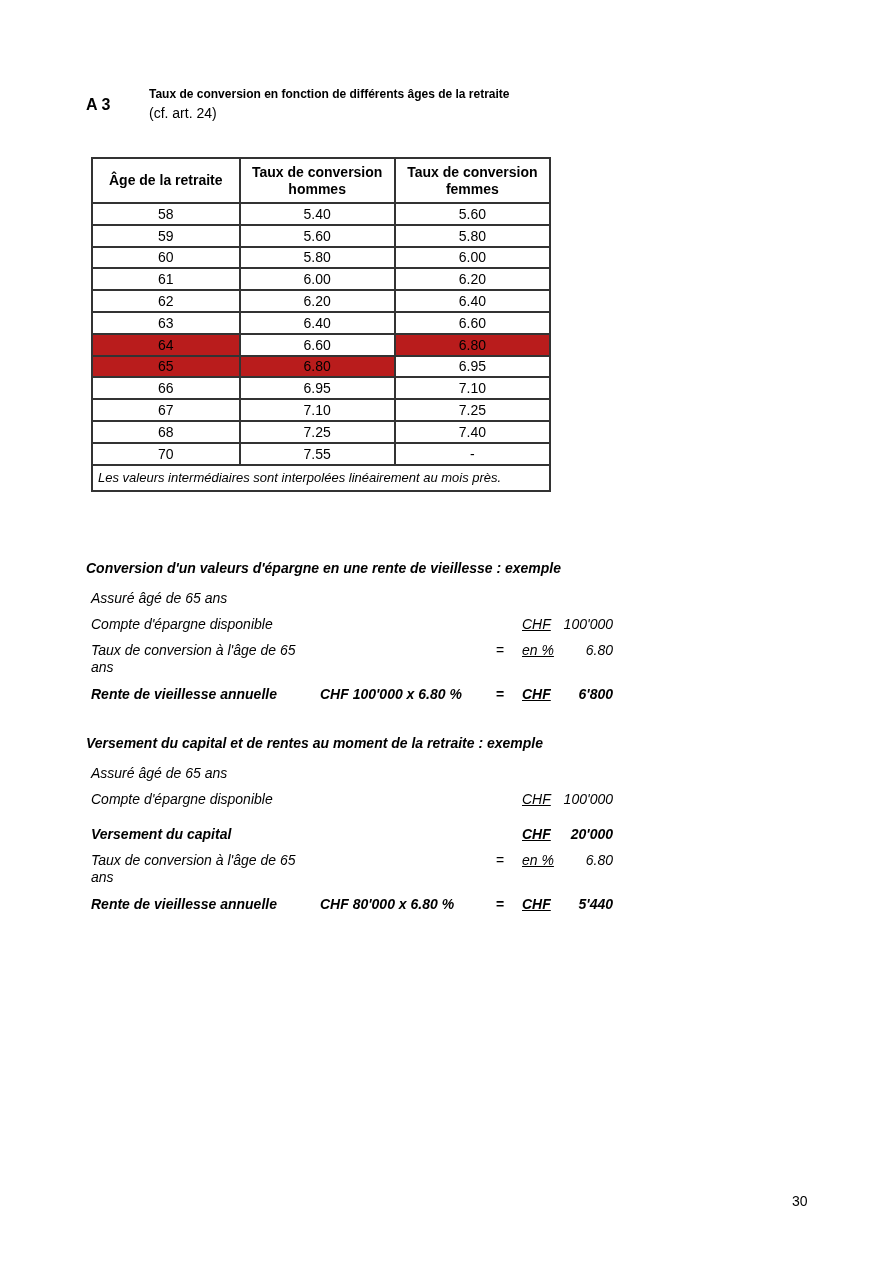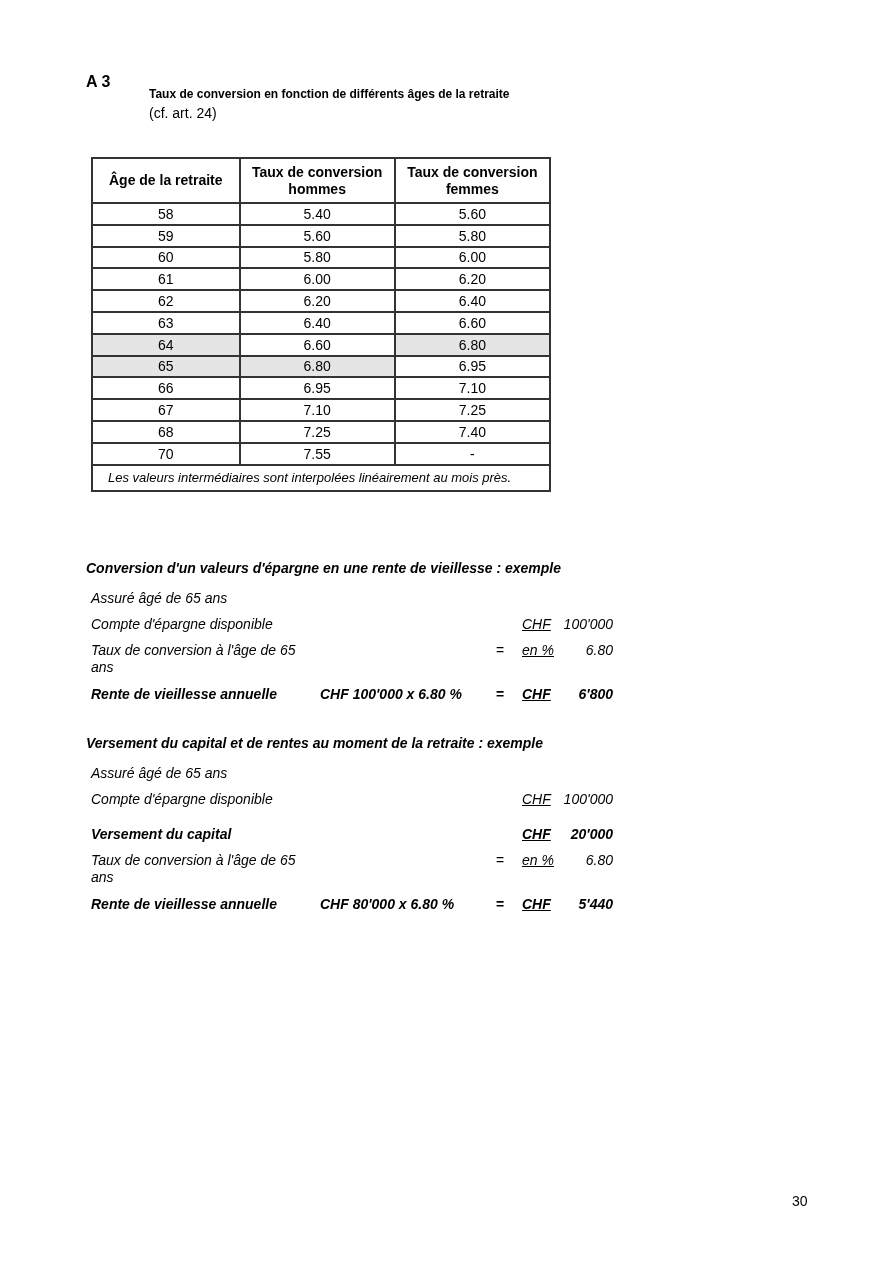--- a/index.html
+++ b/index.html
@@ -1,43 +1,43 @@
 <!DOCTYPE html>
 <html><head>
   <meta charset="utf-8">
   <style>
     html, body { margin: 0; padding: 0; background: #ffffff; }
     body {
       width: 892px; height: 1263px; position: relative; overflow: hidden;
       font-family: "Liberation Sans", sans-serif; color: #000;
     }
     .abs { position: absolute; }
-    .sec-num { left: 86px; top: 73px; font-size: 16px; font-weight: bold; }
+    .sec-num { left: 86px; top: 96px; font-size: 16px; font-weight: bold; }
     .sec-title { left: 149px; top: 87px; font-size: 12px; font-weight: bold; }
     .sec-sub { left: 149px; top: 105px; font-size: 14px; }
 
     table.rates {
       position: absolute; left: 91px; top: 157px;
       border-collapse: collapse; width: 460px;
       font-size: 14px;
     }
     table.rates td, table.rates th {
       border: 2px solid #333; text-align: center; padding: 0;
     }
     table.rates th {
       height: 43px; font-weight: bold; line-height: 17px; font-size: 14px;
     }
     table.rates td { height: 19.8px; line-height: 18px; }
     table.rates col.c1 { width: 186px; }
     table.rates col.c2 { width: 186px; }
     table.rates col.c3 { width: 186px; }
-    table.rates td.shade { background: #e5e5e5; }
+    table.rates td.shade { background: #b91c1c; }
     table.rates td.note {
       text-align: left; font-style: italic; font-size: 13px;
-      height: 24px; padding-left: 15px;
+      height: 24px; padding-left: 5px;
     }
 
     .ex-title { font-size: 14px; font-weight: bold; font-style: italic; left: 86px; }
     .ex-row { position: absolute; left: 91px; width: 540px; font-size: 14px; font-style: italic; }
     .ex-row .lbl { position: absolute; left: 0; width: 215px; line-height: 17px; }
     .ex-row .calc { position: absolute; left: 229px; }
     .ex-row .eq { position: absolute; left: 405px; font-style: normal; }
     .ex-row .unit { position: absolute; left: 431px; text-decoration: underline; }
     .ex-row .val { position: absolute; right: 18px; text-align: right; }
     .ex-row.bold { font-weight: bold; }

